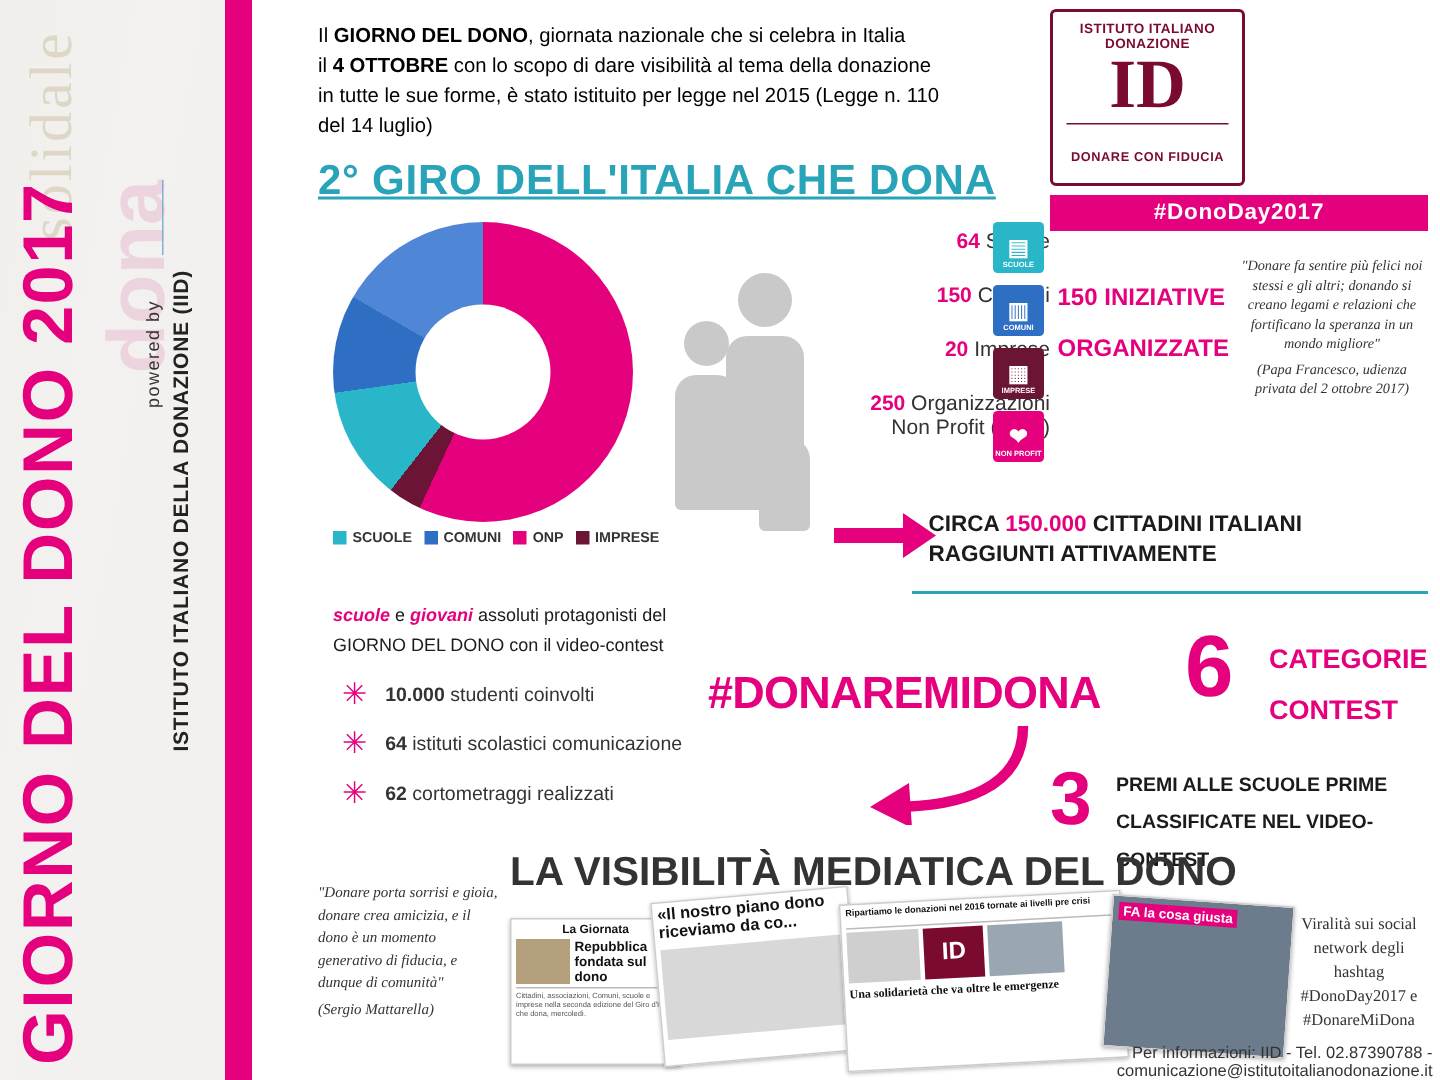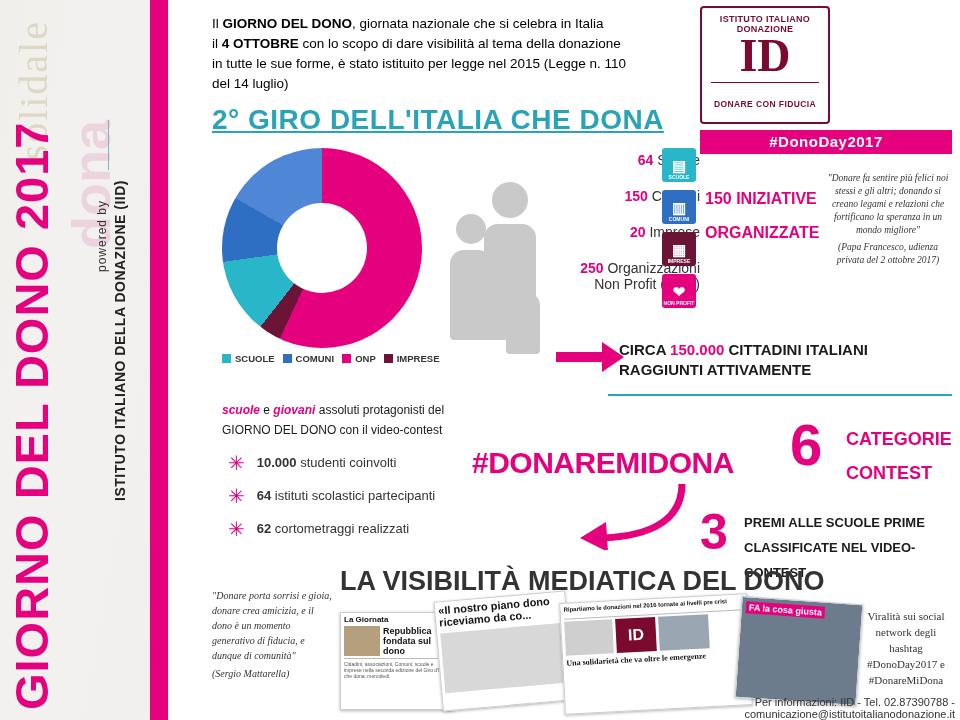--- a/index.html
+++ b/index.html
@@ -234,21 +234,21 @@
   <span>GIORNO DEL DONO con il video-contest</span>
 </div>
 
 <div id="bullets">
   <div class="b">
       <span class="star">✳</span>
       <span><b>10.000</b> <span>studenti coinvolti</span></span>
     </div>
   <div class="b">
       <span class="star">✳</span>
-      <span><b>64</b> <span>istituti scolastici partecipanti</span></span>
+      <span><b>64</b> <span>istituti scolastici comunicazione</span></span>
     </div>
   <div class="b">
       <span class="star">✳</span>
       <span><b>62</b> <span>cortometraggi realizzati</span></span>
     </div>
 </div>
 
 <div id="hashtag-big">#DONAREMIDONA</div>
 <svg id="arrow2" viewBox="0 0 120 70">
   <path d="M112 4 C112 46 70 58 24 58" stroke="#e5007d" stroke-width="7" fill="none"></path>
@@ -268,21 +268,21 @@
 
 <div id="visib">LA VISIBILITÀ MEDIATICA DEL DONO</div>
 
 <div id="mattarella">
   <div>"Donare porta sorrisi e gioia, donare crea amicizia, e il dono è un momento generativo di fiducia, e dunque di comunità"</div>
   <div style="margin-top:3px;">(Sergio Mattarella)</div>
 </div>
 
 <div id="clips">
   <div class="clip" style="left:0;top:16px;width:112px;height:96px;">
-    <div class="hd" style="font-weight:bold;font-size:8px;">La Giornata</div>
+    <div class="hd" style="font-weight:bold;font-size:8px;text-align:center;">La Giornata</div>
     <div style="display:flex;gap:3px;padding:0 3px;">
       <div style="width:36px;height:30px;background:#b5a07e;flex:none;"></div>
       <div style="font-size:9px;font-weight:bold;color:#111;line-height:10px;">Repubblica fondata sul dono</div>
     </div>
     <div class="rule"></div>
     <div class="body">Cittadini, associazioni, Comuni, scuole e imprese nella seconda edizione del Giro d'Italia che dona, mercoledì.</div>
   </div>
 
   <div class="clip" style="left:98px;top:0;width:130px;height:108px;transform:rotate(-5deg);">
     <div class="hd" style="font-size:11px;font-weight:bold;line-height:12px;">«Il nostro piano dono riceviamo da co...</div>

